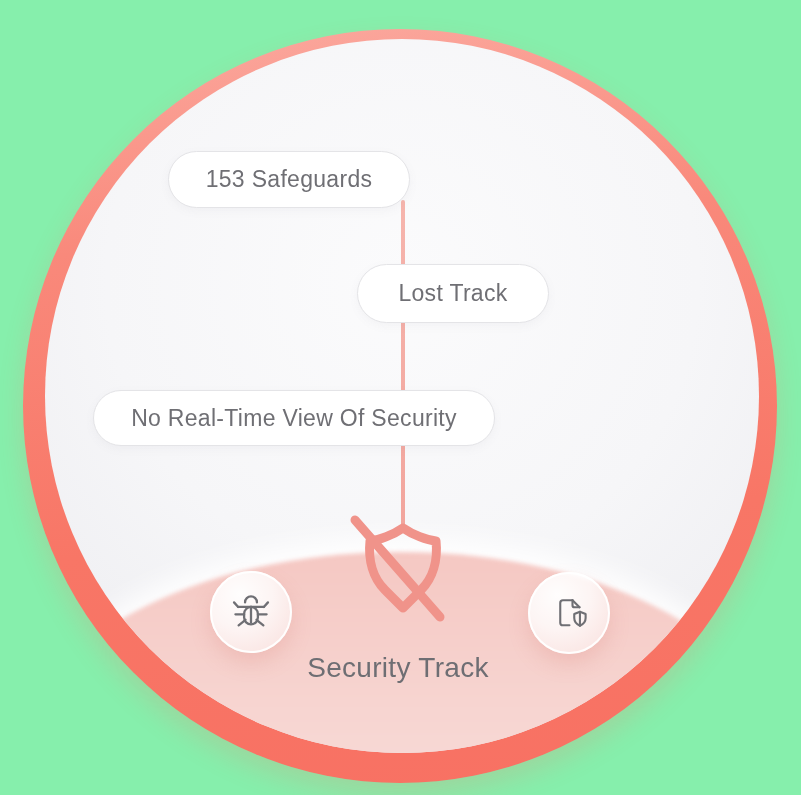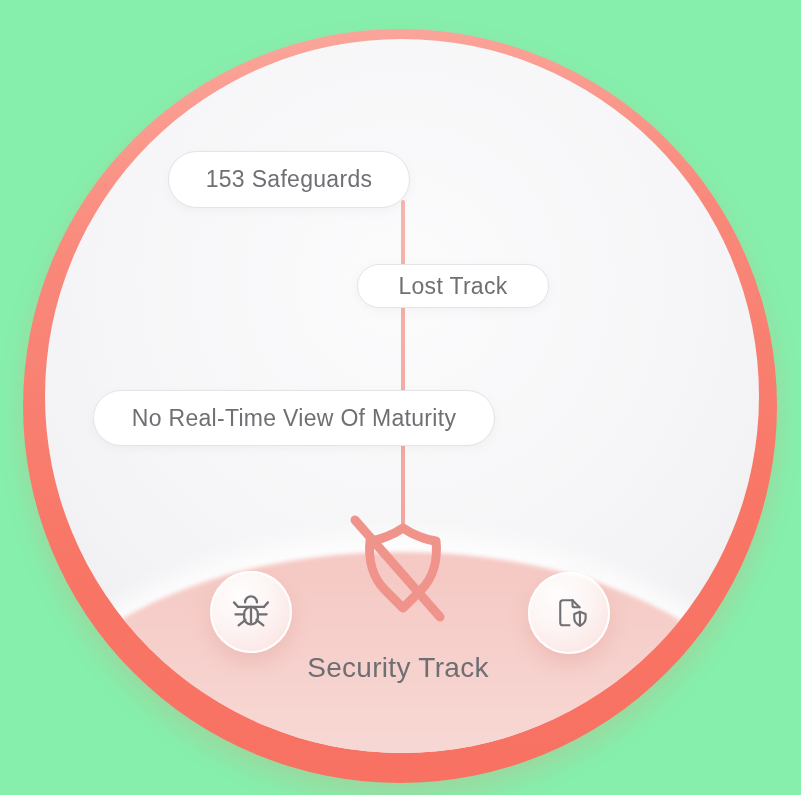--- a/index.html
+++ b/index.html
@@ -35,21 +35,21 @@
   }
   
   .pill{
     position:absolute;background:#ffffff;border:1.5px solid #E4E4E7;border-radius:40px;
     display:flex;align-items:center;justify-content:center;
     color:#6F6F74;font-size:23px;letter-spacing:0.3px;
     box-shadow:0 3px 10px rgba(120,120,140,0.06);
     box-sizing:border-box;z-index:4;
   }
   .pill-1{left:168px;top:151px;width:242px;height:57px;}
-  .pill-2{left:357px;top:264px;width:192px;height:44px;}
+  .pill-2{left:357px;top:264px;width:192px;height:59px;}
   .pill-3{left:93px;top:390px;width:402px;height:56px;}
   
   .shield-off{position:absolute;left:336px;top:498px;width:132px;height:132px;z-index:5;}
   
   .bubble{
     position:absolute;width:82px;height:82px;border-radius:50%;
     background:radial-gradient(circle at 36% 28%,rgba(255,255,255,0.97) 0%,rgba(255,255,255,0.80) 42%,rgba(255,250,250,0.35) 100%);
     box-shadow:0 10px 20px rgba(216,125,115,0.22), inset 0 0 0 2px rgba(255,255,255,0.92);
     display:flex;align-items:center;justify-content:center;z-index:6;
   }
@@ -77,21 +77,21 @@
 
   <div class="pill pill-1">
     <span>153 Safeguards</span>
   </div>
 
   <div class="pill pill-2">
     <span>Lost Track</span>
   </div>
 
   <div class="pill pill-3">
-    <span>No Real-Time View Of Maturity</span>
+    <span>No Real-Time View Of Security</span>
   </div>
 
   <svg class="shield-off" viewBox="0 0 132 132">
     <g fill="none" stroke-width="9" stroke-linecap="round" stroke-linejoin="round" stroke="#F0938A">
       <path d="M67 30 C57 37 43 42 34 43 C32 62 37 80 49 92 C55 98 62 105 67 110 C72 105 79 98 85 92 C97 80 102 62 100 43 C91 42 77 37 67 30 Z"></path>
       <path d="M19 22 L104 119"></path>
     </g>
   </svg>
 
   <div class="bubble bubble-left">

